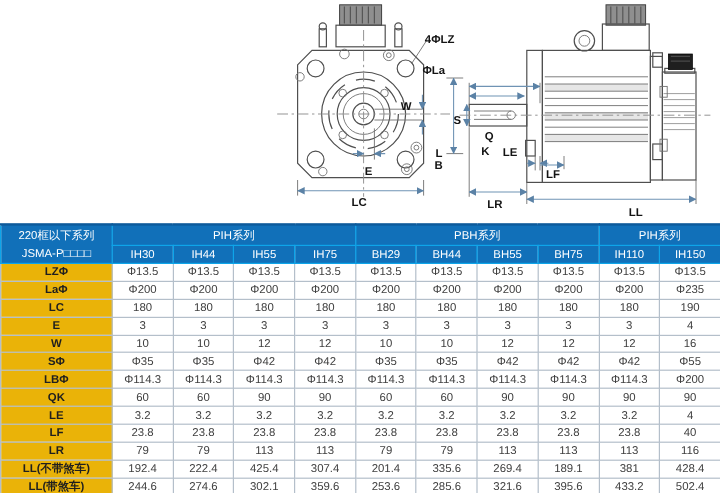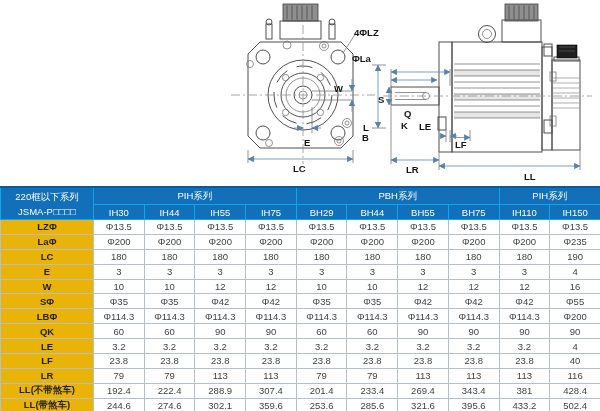--- a/index.html
+++ b/index.html
@@ -383,26 +383,26 @@
           <td>79</td>
           <td>113</td>
           <td>113</td>
           <td>113</td>
           <td>116</td>
         </tr>
         <tr>
           <th>LL(不带煞车)</th>
           <td>192.4</td>
           <td>222.4</td>
-          <td>288.9</td>
+          <td>425.4</td>
           <td>307.4</td>
           <td>201.4</td>
-          <td>233.4</td>
+          <td>335.6</td>
           <td>269.4</td>
-          <td>343.4</td>
+          <td>189.1</td>
           <td>381</td>
           <td>428.4</td>
         </tr>
         <tr>
           <th>LL(带煞车)</th>
           <td>244.6</td>
           <td>274.6</td>
           <td>302.1</td>
           <td>359.6</td>
           <td>253.6</td>

